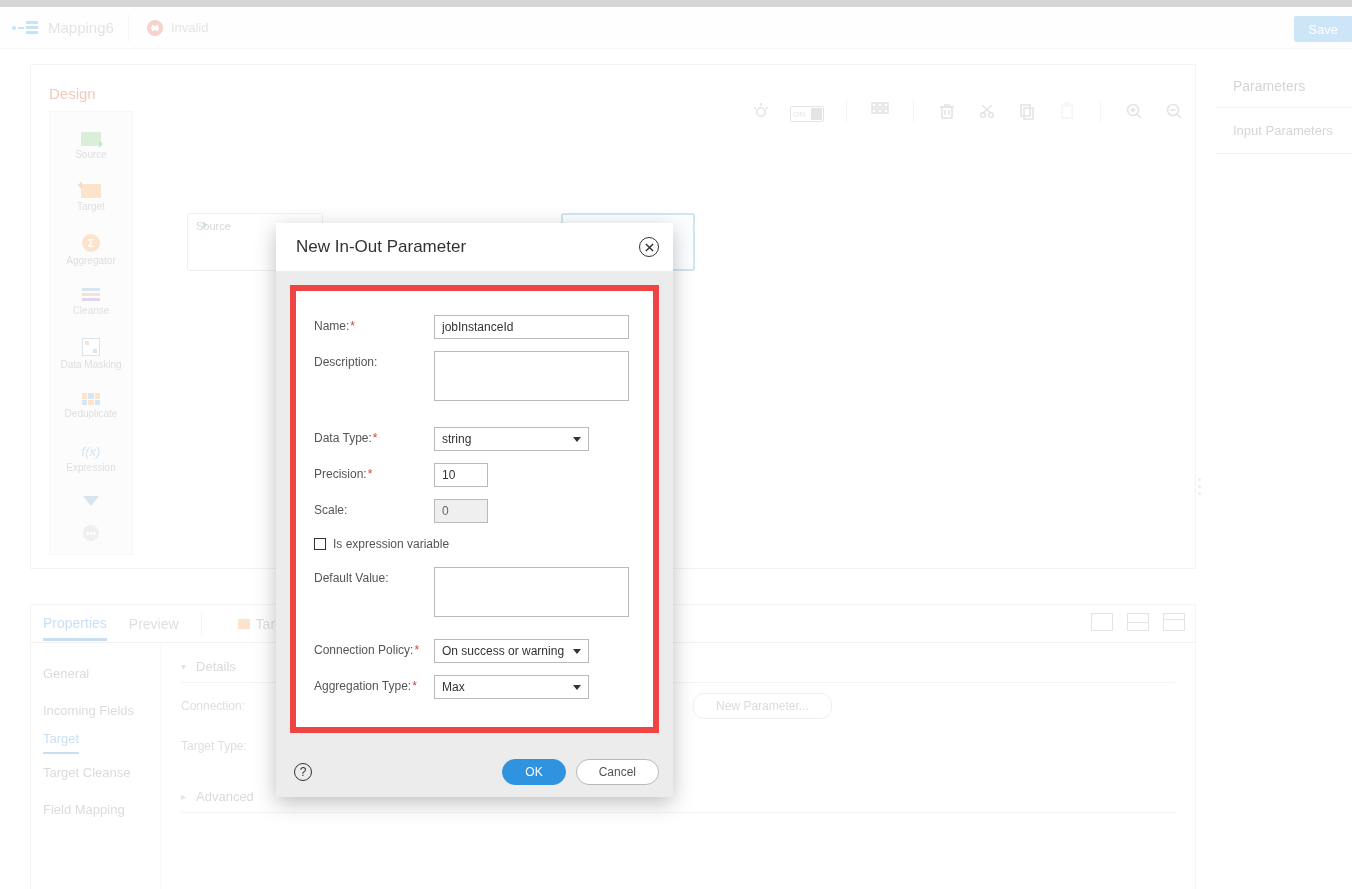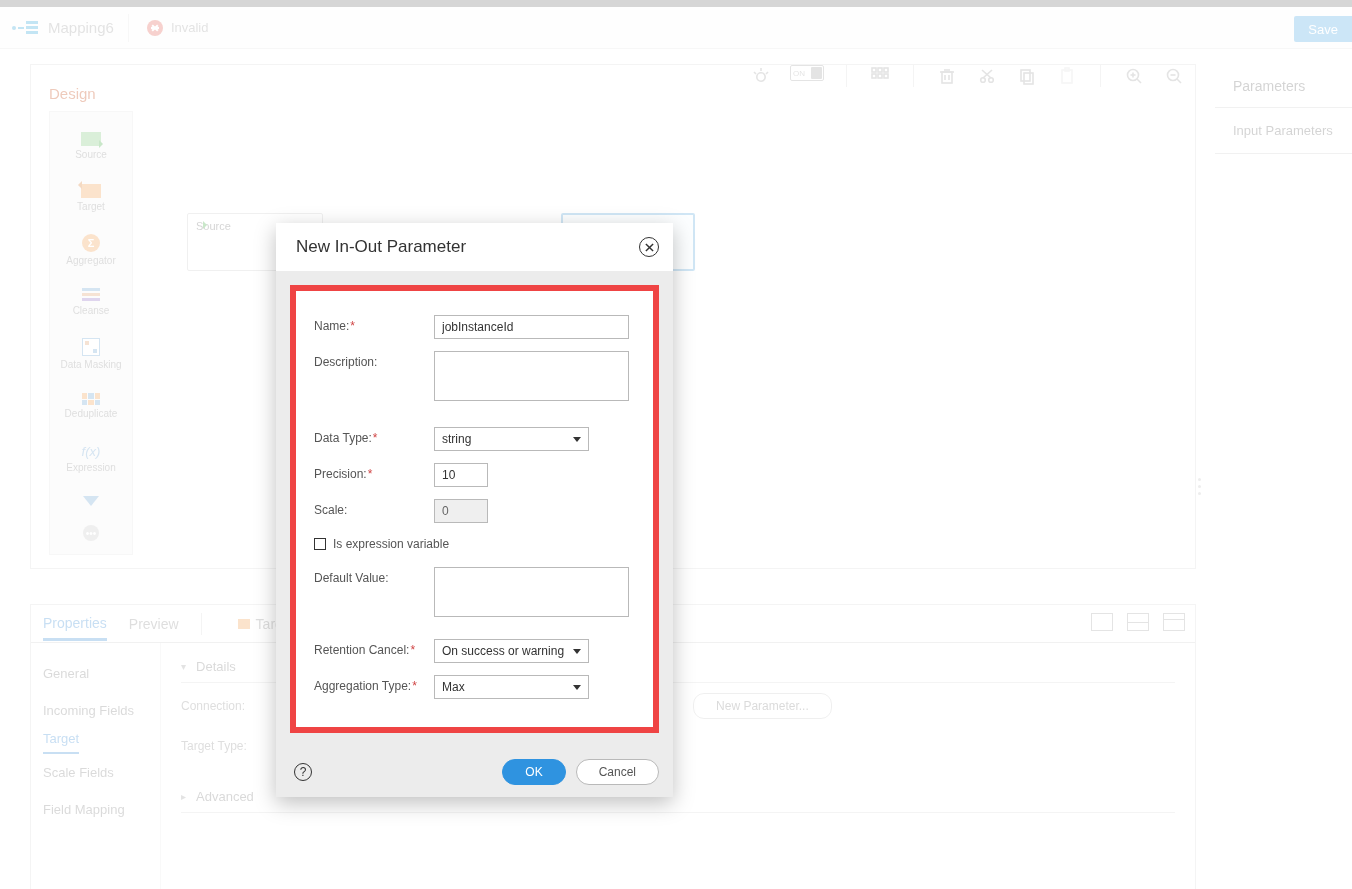--- a/index.html
+++ b/index.html
@@ -22,21 +22,21 @@
   .invalid-wrapper { position:relative; width:16px; height:16px; margin-right:8px; }
   .invalid-wrapper span.l1 { position:absolute; left:4px; top:7px; width:8px; height:2px; background:#fff; transform:rotate(45deg); }
   .invalid-wrapper span.l2 { position:absolute; left:4px; top:7px; width:8px; height:2px; background:#fff; transform:rotate(-45deg); }
   .invalid-text { color:#9a9a9a; font-size:13px; }
   .save-btn { position:absolute; right:0; top:9px; height:26px; background:#48a5e2; color:#fff; border:none; font-size:13px; padding:0 14px; border-radius:2px 0 0 2px; }
 
   
   .design-panel { position:absolute; left:30px; top:64px; width:1166px; height:505px; border:1px solid #d7d7d7; background:#fff; }
   .design-header { height:57px; display:flex; align-items:center; border-bottom:1px solid transparent; }
   .design-title { color:#c2410c; font-size:15px; margin-left:18px; }
-  .design-tools { position:absolute; right:10px; top:0; height:57px; display:flex; align-items:flex-start; gap:18px; }
+  .design-tools { position:absolute; right:10px; top:0; height:57px; display:flex; align-items:flex-end; gap:18px; }
   .tool-sep { width:1px; height:22px; background:#d7d7d7; margin:0 4px; }
   .tool-icon { width:22px; height:22px; display:flex; align-items:center; justify-content:center; color:#9e9e9e; }
   .toggle { width:34px; height:16px; border:1.5px solid #9e9e9e; border-radius:2px; display:flex; align-items:center; justify-content:flex-start; font-size:8px; color:#9e9e9e; padding-left:2px; position:relative; }
   .toggle .knob { position:absolute; right:1px; top:1px; width:11px; height:12px; background:#9e9e9e; border-radius:1px; }
 
   
   .palette { position:absolute; left:18px; top:46px; width:84px; height:444px; background:#f2f2f2; border:1px solid #e3e3e3; display:flex; flex-direction:column; align-items:center; padding-top:8px; gap:0; }
   .pal-item { width:100%; height:52px; display:flex; flex-direction:column; align-items:center; justify-content:center; gap:3px; color:#8a8a8a; font-size:10px; }
   .pal-icon { width:20px; height:14px; }
   .pal-icon.src { background:linear-gradient(to bottom,#7cc576 50%, #7cc576 50%); border:1px solid #7cc576; position:relative; }
@@ -327,21 +327,21 @@
       <div></div>
       <div class="l2"></div>
       <div class="l3"></div>
     </div>
   </div>
   <div class="props-body">
     <div class="props-nav">
       <div class="pnav-item">General</div>
       <div class="pnav-item">Incoming Fields</div>
       <div><span class="pnav-item active">Target</span></div>
-      <div class="pnav-item">Scale Fields</div>
+      <div class="pnav-item">Target Cleanse</div>
       <div class="pnav-item">Field Mapping</div>
     </div>
     <div class="details-col">
       <div class="det-sec">
           <span class="arrow">▾</span>
           <span>Details</span>
         </div>
       <div style="border-top:1px solid #d7d7d7; margin-top:2px;"></div>
       <div class="det-row">
         <span class="lbl">Connection:</span>
@@ -404,21 +404,21 @@
     <div class="chk-row">
       <span class="cb"></span>
       <span>Is expression variable</span>
     </div>
     <div class="frow">
       <span class="flbl">Default Value:</span>
       <textarea style=""></textarea>
     </div>
     <div style="height:10px;"></div>
     <div class="frow">
-      <span class="flbl"><span>Retention Cancel:</span><span class="req">*</span></span>
+      <span class="flbl"><span>Connection Policy:</span><span class="req">*</span></span>
       <div class="select wide">
           <span>On success or warning</span>
           <span class="caret"></span>
         </div>
     </div>
     <div class="frow">
       <span class="flbl"><span>Aggregation Type:</span><span class="req">*</span></span>
       <div class="select wide">
           <span>Max</span>
           <span class="caret"></span>

